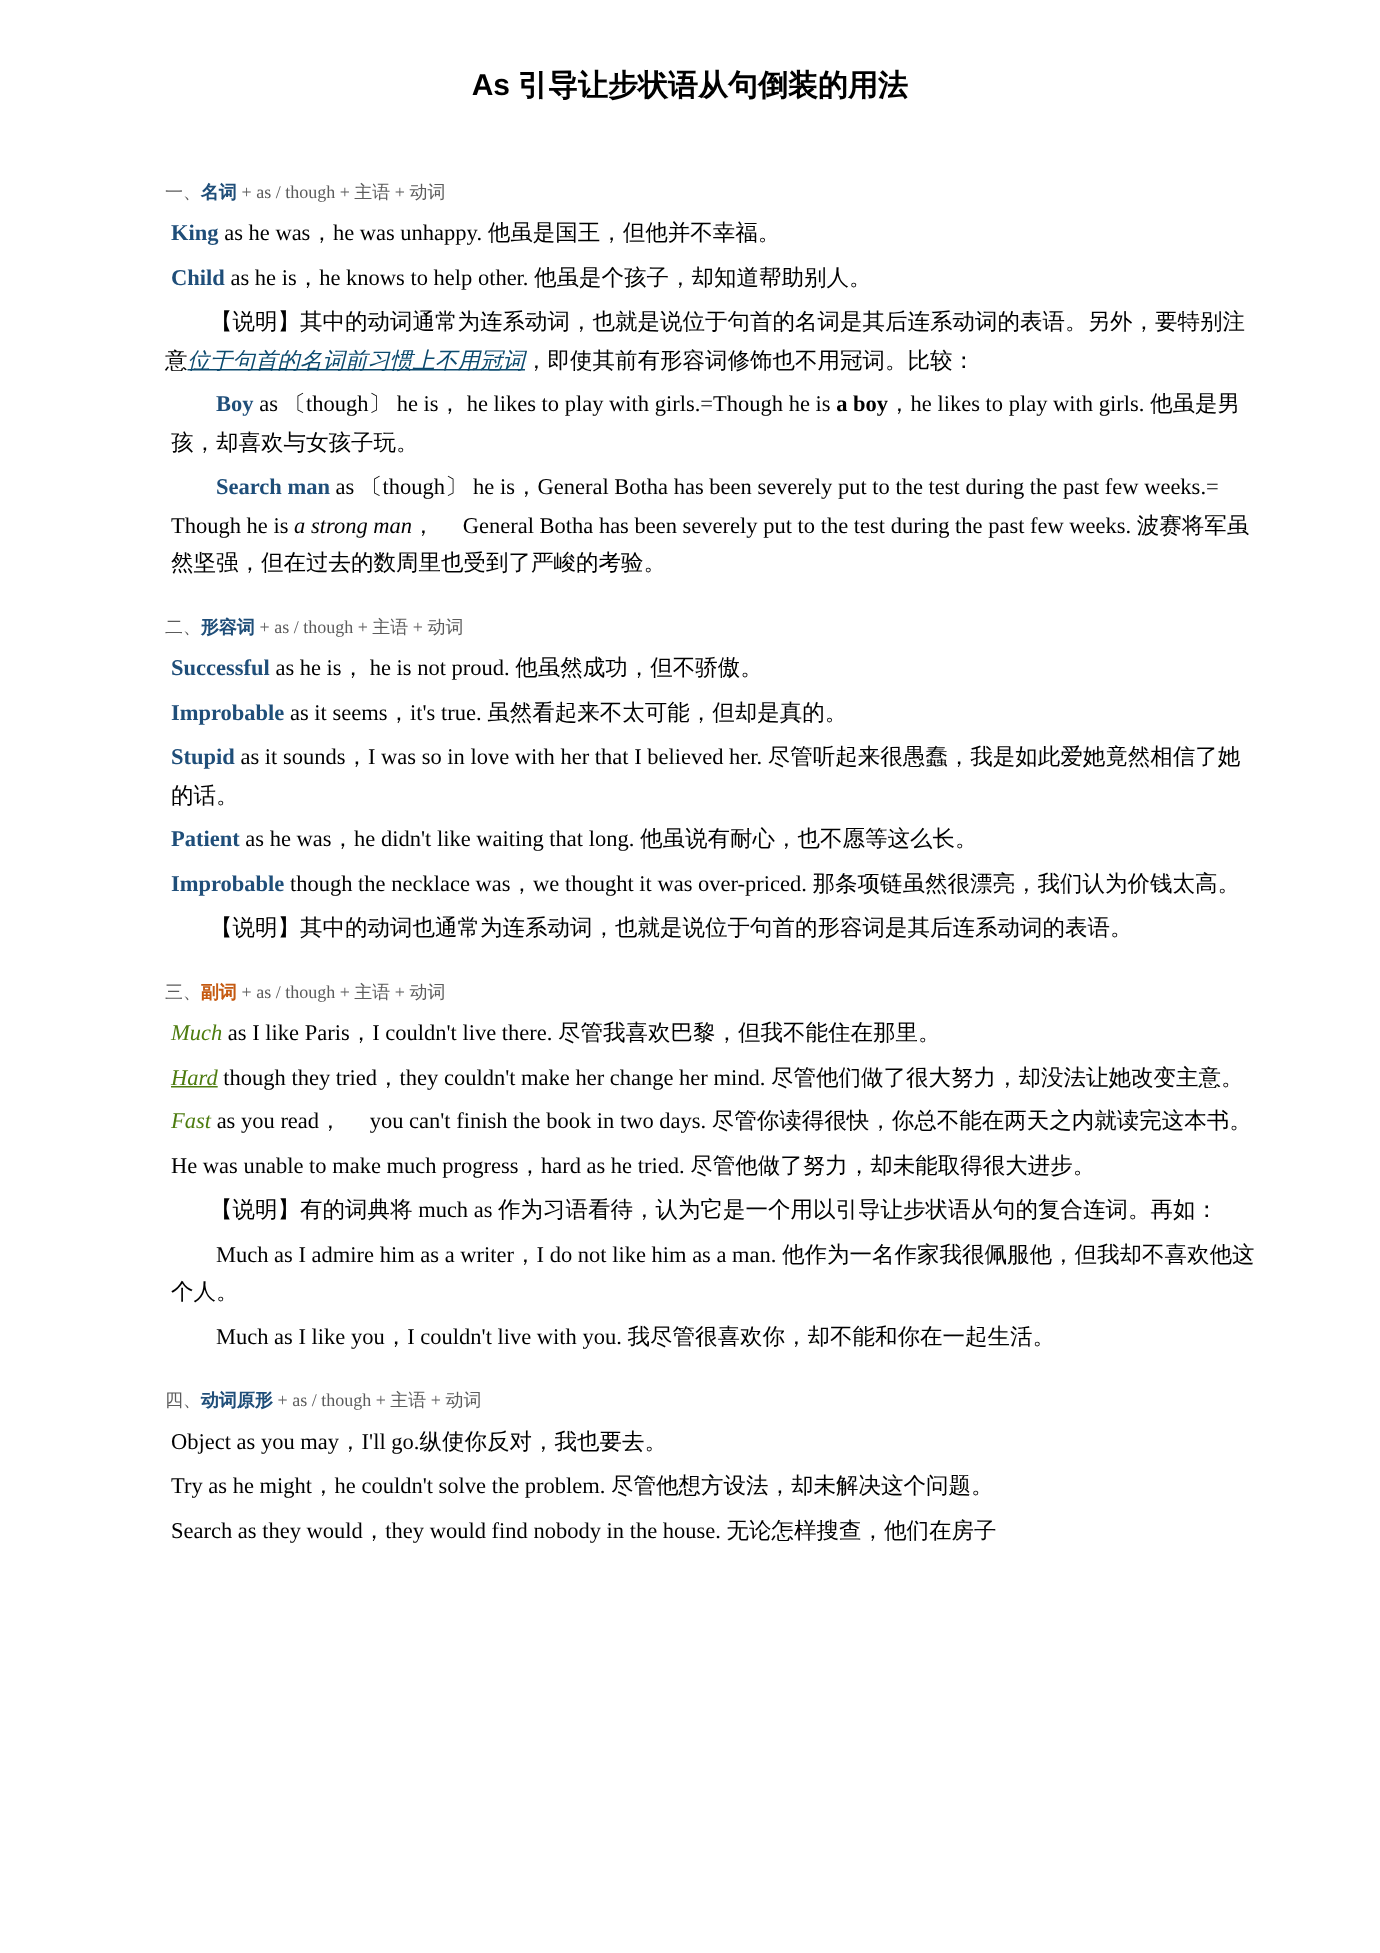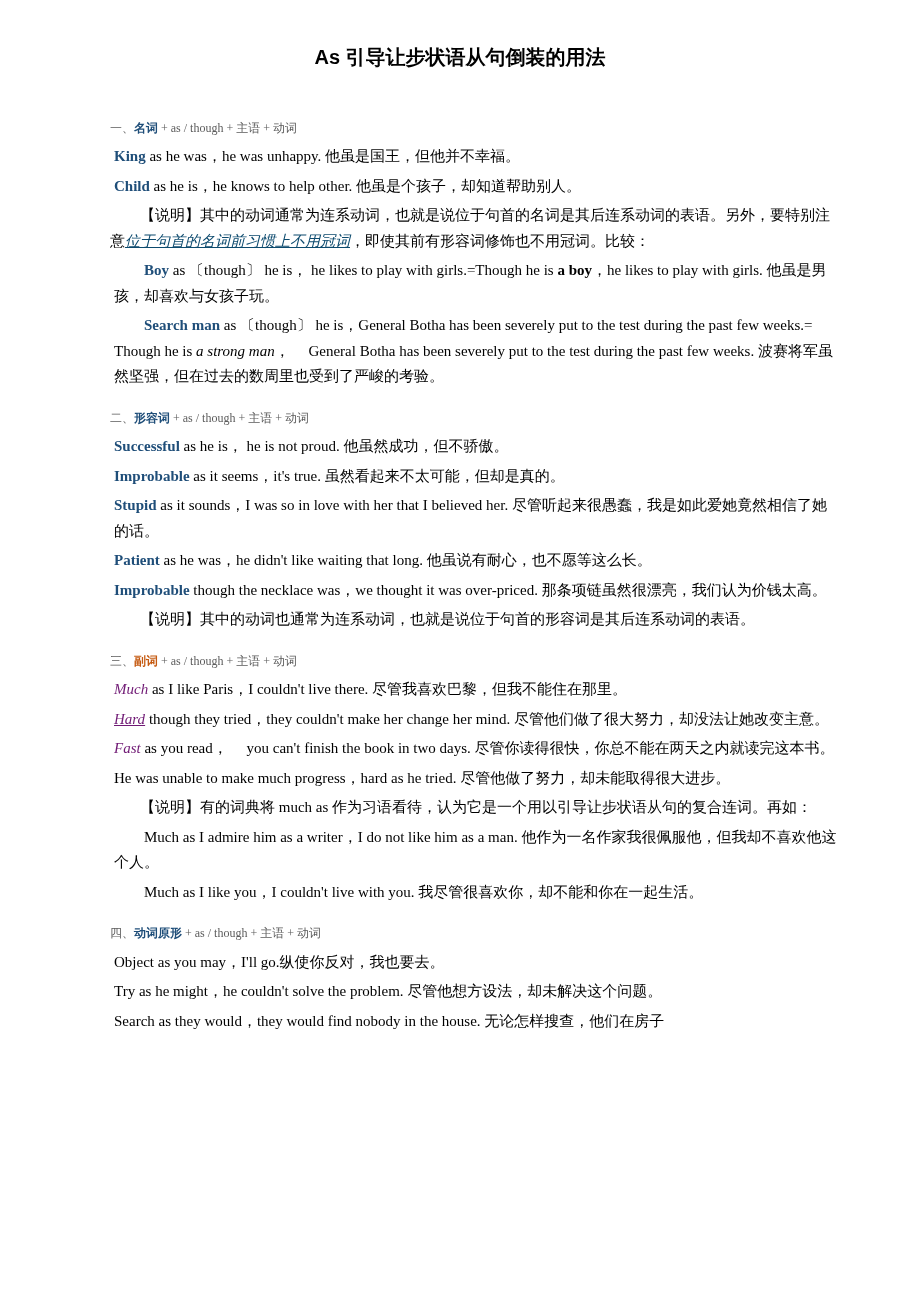--- a/index.html
+++ b/index.html
@@ -37,21 +37,21 @@
     }
     .bold-blue { color: #1f4e79; font-weight: bold; }
     .bold-orange { color: #c55a11; font-weight: bold; text-align: right; }
     .underline-red { color: #0c4a6e; text-decoration: underline; font-style: italic; }
     .bold { font-weight: bold; }
     .italic { font-style: italic; text-align: center; }
     .note {
       margin-left: 30px;
       margin-bottom: 4px;
     }
-    .green-italic { color: #701a75; font-style: italic; }
+    .green-italic { color: #4d7c0f; font-style: italic; }
   </style>
 </head>
 <body>
 
 <h1 class="page-title">As 引导让步状语从句倒装的用法</h1>
 
 <div class="section">
   <div class="section-heading">
     一、<span class="bold-blue">名词</span>  + as / though +  主语  +  动词
   </div>

